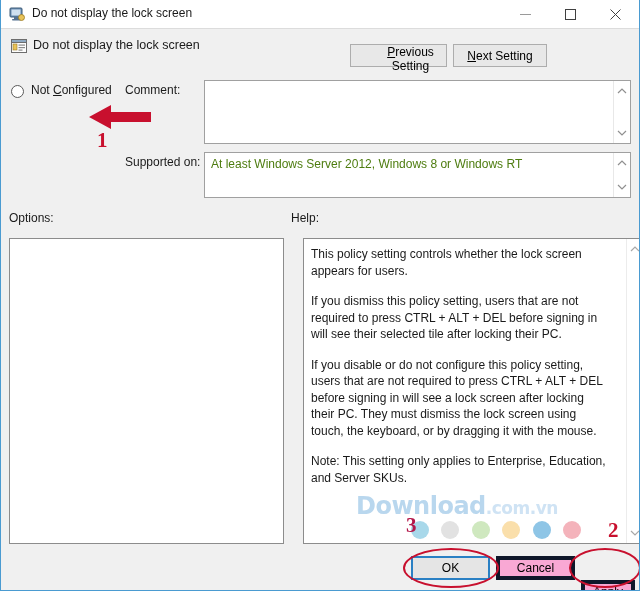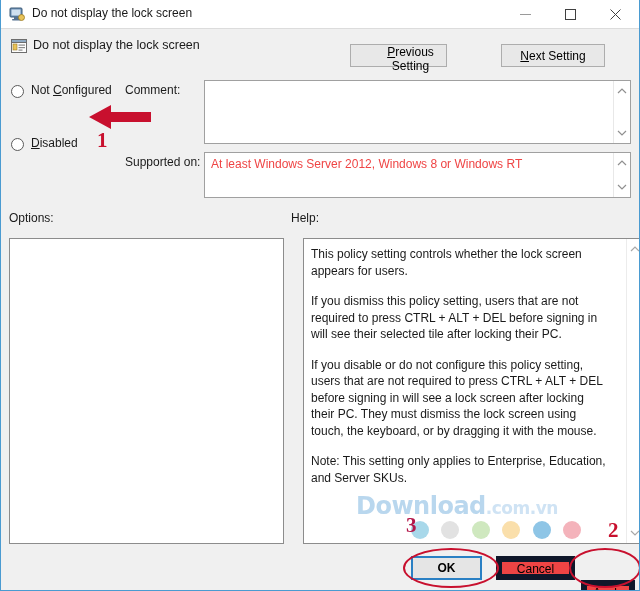--- a/index.html
+++ b/index.html
@@ -61,21 +61,21 @@
     height: 23px;
     background: #e8e8e8;
     border: 1px solid #adadad;
     font-family: "Liberation Sans", sans-serif;
     font-size: 12px;
     color: #000;
     cursor: default;
     padding: 0;
   }
   #btn-prev { left: 349px; width: 97px; padding-left: 24px; }
-  #btn-next { left: 452px; width: 104px; margin-left: 48px; }
+  #btn-next { left: 452px; width: 94px; }
   .navbtn u { text-decoration: underline; }
   
   .radio-row {
     position: absolute; left: 10px;
     width: 110px; height: 18px;
   }
   #radio-notconfigured { top: 83px; }
   #radio-enabled { top: 110px; }
   #radio-disabled { top: 136px; }
   .radio-circle {
@@ -111,21 +111,21 @@
   #label-help { left: 290px; top: 211px; }
   .textbox {
     position: absolute;
     background: #ffffff;
     border: 1px solid #a0a0a0;
   }
   #box-comment { left: 203px; top: 80px; width: 427px; height: 64px; }
   #box-supported { left: 203px; top: 152px; width: 427px; height: 46px; }
   .box-text {
     position: absolute; left: 6px; top: 4px;
-    font-size: 12px; color: #ef4444;
+    font-size: 12px; color: #4d7c0f;
     white-space: nowrap;
   }
   .sbar {
     position: absolute; right: 0; top: 0;
     width: 17px; height: 100%;
     background: #ffffff;
     border-left: 1px solid #e8e8e8;
   }
   .sb-arrow {
     position: absolute; left: 0;
@@ -161,29 +161,29 @@
   #help-sbar {
     position: absolute; right: 0; top: 0;
     width: 16px; height: 100%;
     background: #ffffff;
     border-left: 1px solid #ececec;
   }
   
   .footbtn {
     position: absolute; top: 556px;
     height: 24px;
-    background: #ef4444;
-    border: 6px solid #0f172a;
+    background: #f9a8d4;
+    border: 4px solid #0f172a;
     font-family: "Liberation Sans", sans-serif;
     font-size: 12px;
     color: #000;
     cursor: default;
     padding: 0;
   }
-  #btn-ok { left: 410px; width: 71px; border: 2px solid #2a80c4; background: #e5e5e5; font-weight: bold; }
+  #btn-ok { left: 410px; width: 79px; border: 2px solid #2a80c4; background: #e5e5e5; }
   #btn-cancel { left: 495px; width: 79px; }
   #btn-apply { left: 580px; width: 54px; margin-top: 24px; }
   #btn-apply u { text-decoration: underline; }
   
   #watermark {
     position: absolute;
     left: 355px; top: 492px;
     font-family: "DejaVu Sans", sans-serif;
     font-weight: bold;
     font-size: 24px;
@@ -280,24 +280,20 @@
     <u>P</u><span>revious Setting</span>
   </button>
   <button class="navbtn" id="btn-next">
     <u>N</u><span>ext Setting</span>
   </button>
 
   <div class="radio-row" id="radio-notconfigured">
     <span class="radio-circle"></span>
     <span class="radio-label">Not <u>C</u>onfigured</span>
   </div>
-  <div class="radio-row" id="radio-disabled">
-    <span class="radio-circle"></span>
-    <span class="radio-label"><u>D</u>isabled</span>
-  </div>
 
   <span class="field-label" id="label-comment">Comment:</span>
   <div class="textbox" id="box-comment">
     <span class="box-text"></span>
     <div class="sbar">
       <span class="sb-arrow sb-up">
         <svg width="16" height="16" viewBox="0 0 16 16">
             <path d="M4 10 L8 6 L12 10" stroke="#909090" stroke-width="1.2" fill="none"></path>
           </svg>
       </span>

